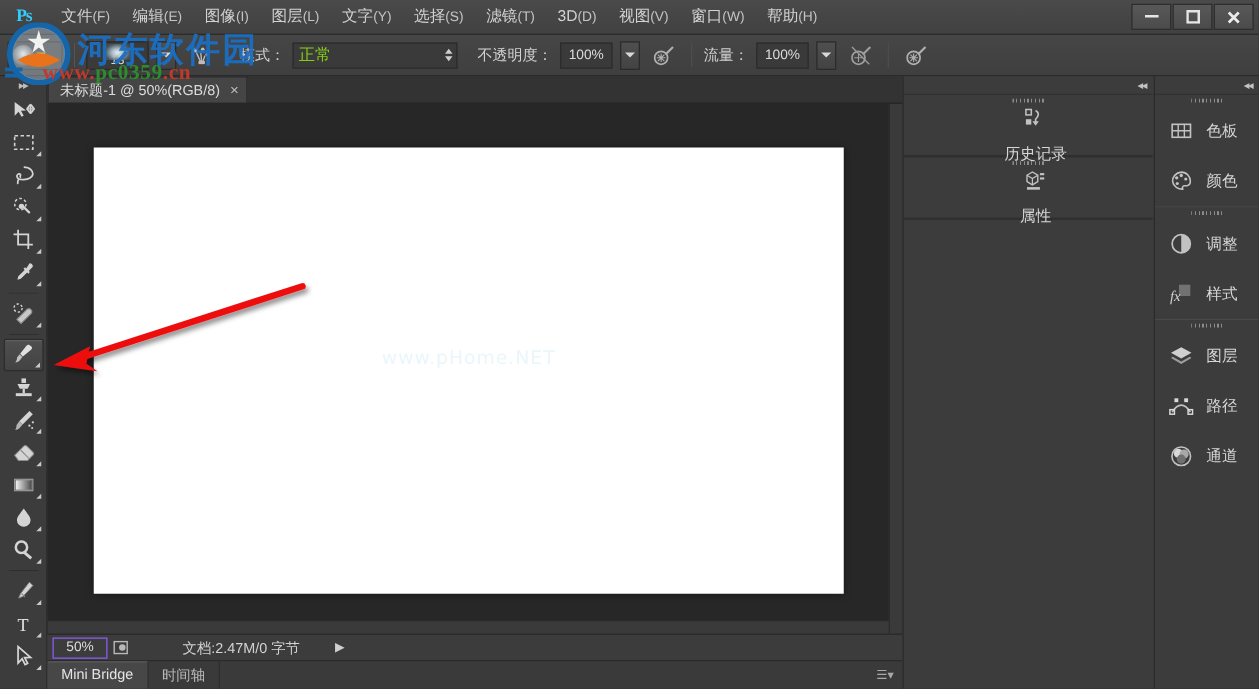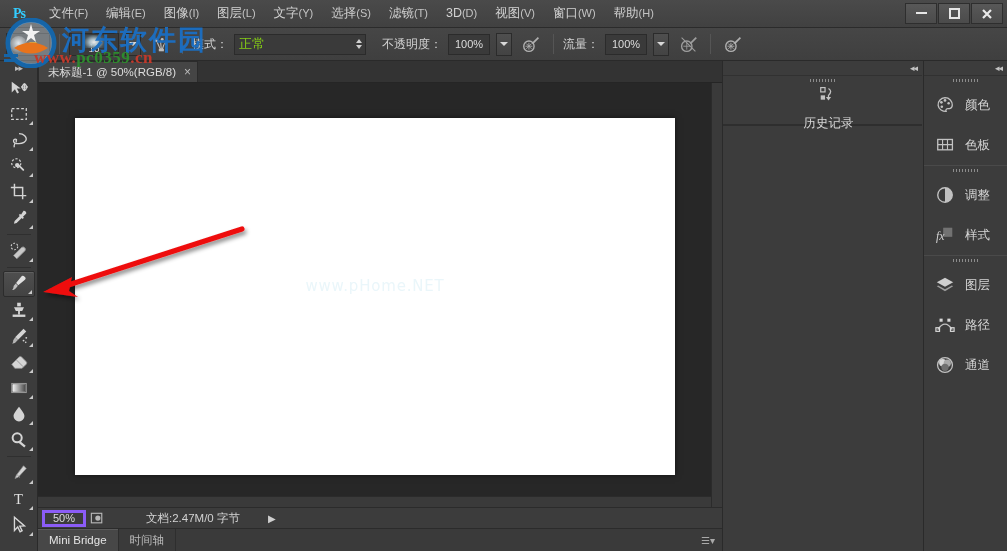--- a/index.html
+++ b/index.html
@@ -147,21 +147,21 @@
     border-top:1px solid #2b2b2b;
   }
 
   
   .statusbar{
     position:absolute; left:38px; top:507px; width:684px; height:21px;
     background:#3c3c3c; border-top:1px solid #2b2b2b;
     display:flex; align-items:center; gap:0;
   }
   .zoomfield{
-    width:44px;height:17px;margin-left:4px;background:#3c3c3c;border:3px solid #8b5cf6;
+    width:44px;height:17px;margin-left:4px;background:#3c3c3c;border:1px solid #8b5cf6;
     display:flex;align-items:center;justify-content:center;font-size:11px;color:#dcdcdc;
   }
   .st-icon{ width:22px;height:17px;display:flex;align-items:center;justify-content:center;color:#b8b8b8; }
   .st-text{ font-size:11.5px;color:#d2d2d2; margin-left:38px; white-space:nowrap; }
   .st-arrow{ margin-left:28px; color:#cfcfcf; font-size:10px; }
 
   
   .bottomtabs{
     position:absolute; left:38px; top:528px; width:684px; height:23px;
     background:#3a3a3a; border-top:1px solid #2b2b2b;
@@ -628,51 +628,68 @@
             <rect x="2" y="3" width="5" height="5" fill="none" stroke="#c2c2c2" stroke-width="1.4"></rect>
             <rect x="2" y="12" width="5" height="5" fill="#c2c2c2"></rect>
             <path d="M11 4 q5 3 0 8 l0 3" stroke="#c2c2c2" stroke-width="1.5" fill="none"></path>
             <path d="M8 14 l3 4 l3 -4" fill="#c2c2c2"></path>
           </svg>
         </span>
         <span class="pname">历史记录</span>
       </div>
     </div>
 
+    <div class="panel-block">
+      <div class="panel-grip">
+          <div class="dots"></div>
+        </div>
+      <div class="panel-row">
+        <span class="ico">
+          <svg width="19" height="19" viewBox="0 0 22 22">
+            <path d="M3 6 L8 3 L13 6 L13 12 L8 15 L3 12 Z" fill="none" stroke="#c2c2c2" stroke-width="1.3"></path>
+            <path d="M3 6 L8 9 L13 6 M8 9 L8 15" stroke="#c2c2c2" stroke-width="1.1" fill="none"></path>
+            <rect x="15" y="4" width="4" height="2" fill="#c2c2c2"></rect>
+            <rect x="15" y="8" width="4" height="2" fill="#c2c2c2"></rect>
+            <rect x="3" y="17" width="12" height="2.4" fill="#c2c2c2"></rect>
+          </svg>
+        </span>
+        <span class="pname">属性</span>
+      </div>
+    </div>
   </div>
 
   <div class="dock-right">
     <div class="dock-collapse">
       <span>◂◂</span>
     </div>
 
     <div>
       <div class="panel-grip">
           <div class="dots"></div>
         </div>
+      <div class="rail-row">
+        <span class="ico">
+          <svg width="19" height="19" viewBox="0 0 22 22">
+            <rect x="2" y="4" width="17" height="12" fill="none" stroke="#c2c2c2" stroke-width="1.5"></rect>
+            <path d="M2 10 h17 M7.6 4 v12 M13.3 4 v12" stroke="#c2c2c2" stroke-width="1.3"></path>
+          </svg>
+        </span>
+        <span class="rname">色板</span>
+      </div>
       <div class="rail-row">
         <span class="ico">
           <svg width="20" height="20" viewBox="0 0 22 22">
             <path d="M11 3 a8 7 0 1 0 2 15 c-2 0 -1 -3 1 -3 h2 a4 4 0 0 0 3 -4 c0 -4 -3 -8 -8 -8 Z" fill="none" stroke="#c2c2c2" stroke-width="1.4"></path>
             <circle cx="7" cy="8" r="1.5" fill="#c2c2c2"></circle>
               <circle cx="11" cy="6" r="1.5" fill="#c2c2c2"></circle>
             <circle cx="15" cy="9" r="1.4" fill="#c2c2c2"></circle>
               <circle cx="7.5" cy="13" r="1.4" fill="#c2c2c2"></circle>
           </svg>
         </span>
         <span class="rname">颜色</span>
-      </div>
-      <div class="rail-row">
-        <span class="ico">
-          <svg width="19" height="19" viewBox="0 0 22 22">
-            <rect x="2" y="4" width="17" height="12" fill="none" stroke="#c2c2c2" stroke-width="1.5"></rect>
-            <path d="M2 10 h17 M7.6 4 v12 M13.3 4 v12" stroke="#c2c2c2" stroke-width="1.3"></path>
-          </svg>
-        </span>
-        <span class="rname">色板</span>
       </div>
     </div>
     <div class="rail-sep"></div>
 
     <div>
       <div class="panel-grip">
           <div class="dots"></div>
         </div>
       <div class="rail-row">
         <span class="ico">

